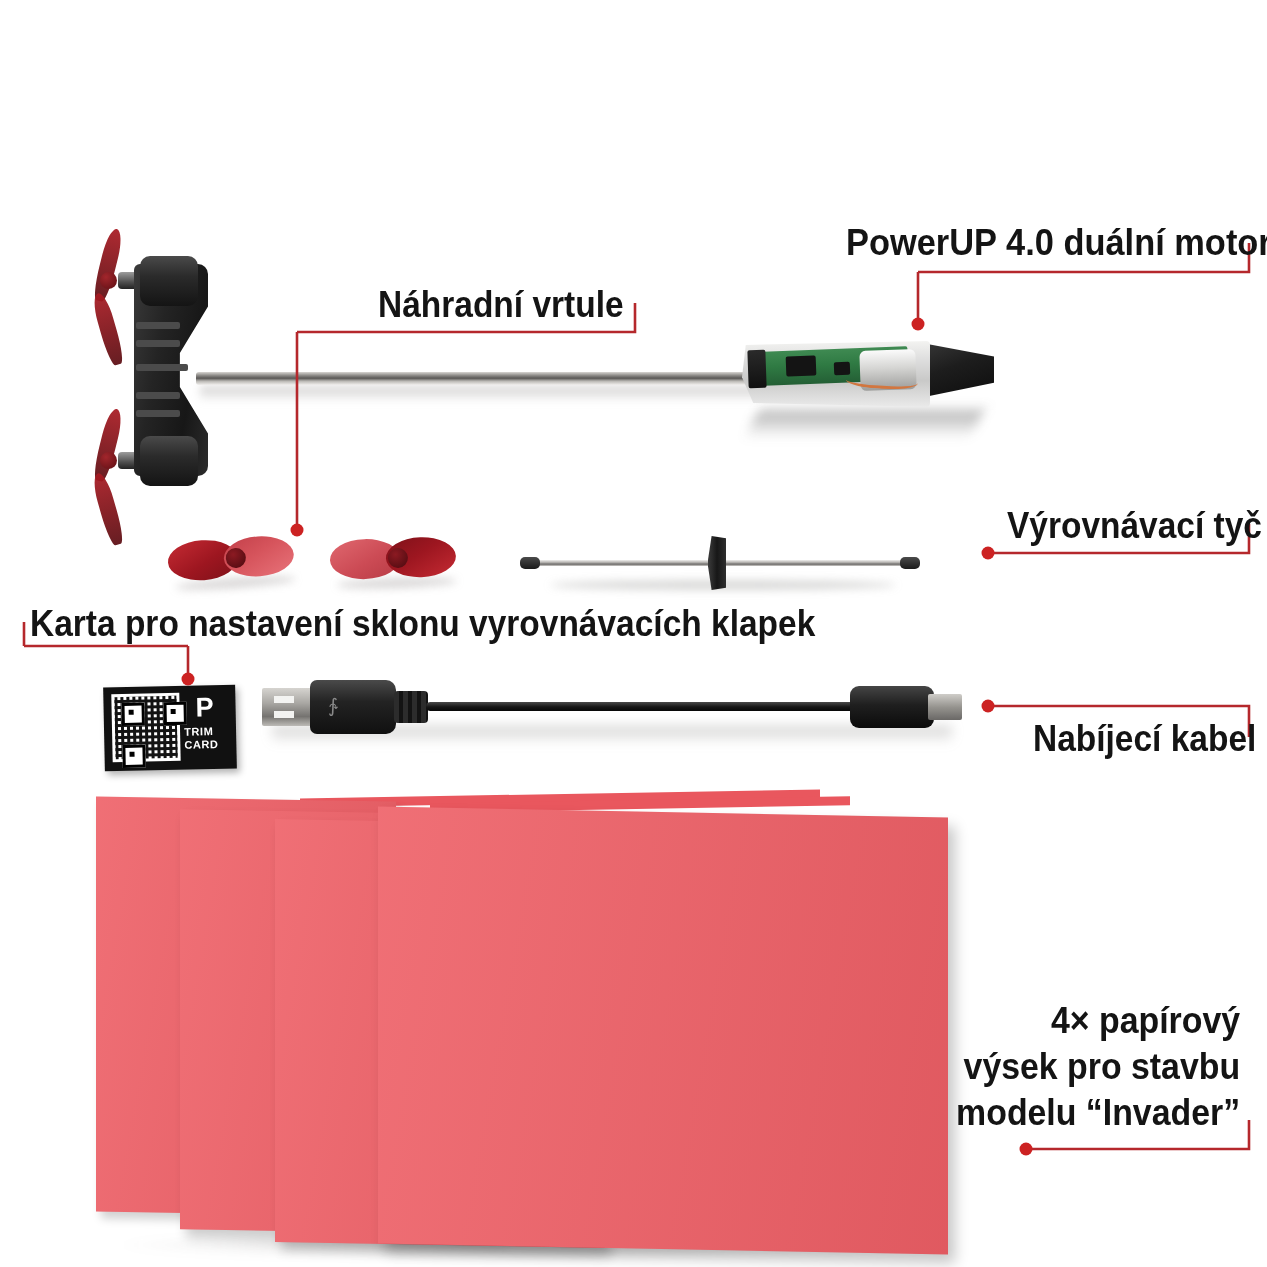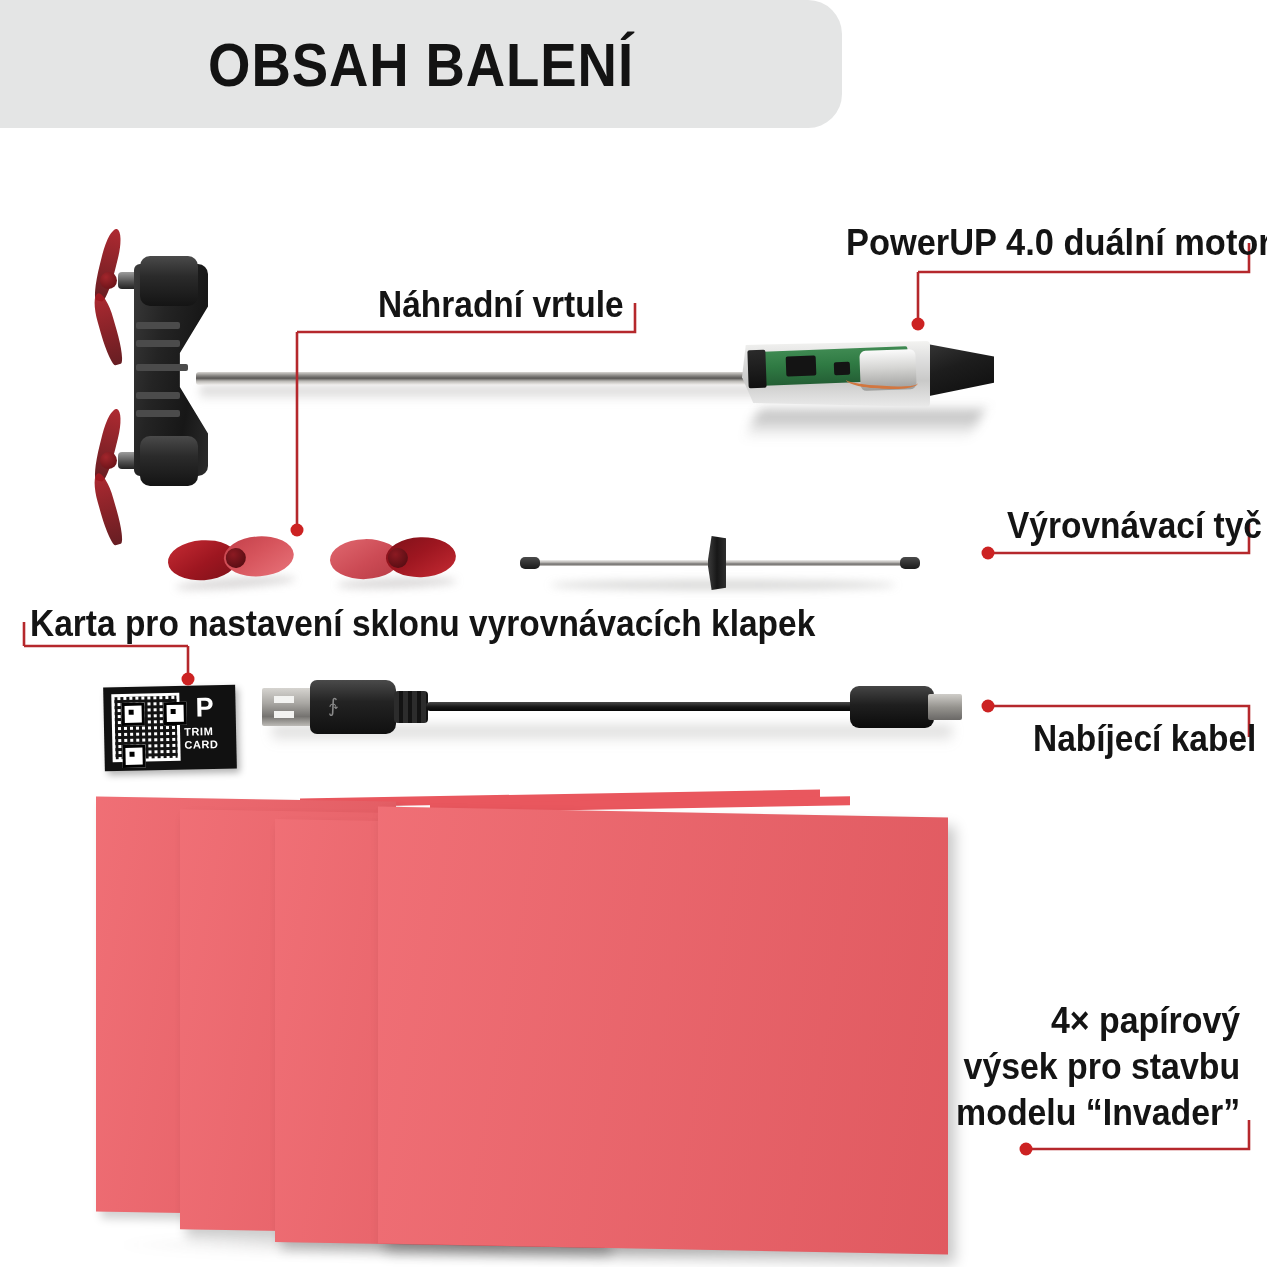--- a/index.html
+++ b/index.html
@@ -275,23 +275,20 @@
     position:absolute;left:110px;top:1232px;width:860px;height:26px;
     background:radial-gradient(ellipse at center,rgba(90,85,85,.30),rgba(255,255,255,0) 70%);
     filter:blur(5px);
   }
 </style>
 </head>
 <body>
 
 <div class="stage">
 
-  <div class="header-banner">
-    <div class="header-title">OBSAH BALENÍ</div>
-  </div>
 
   <div class="photo motor-assy">
     <div class="blade" style="left:22px;top:-12px;transform:rotate(14deg);"></div>
     <div class="blade" style="left:22px;top:52px;transform:rotate(-16deg);"></div>
     <div class="hub" style="left:22px;top:32px;"></div>
     <div class="blade" style="left:22px;top:168px;transform:rotate(14deg);"></div>
     <div class="blade" style="left:22px;top:232px;transform:rotate(-16deg);"></div>
     <div class="hub" style="left:22px;top:212px;"></div>
 
     <div class="motor-shaft top"></div>

